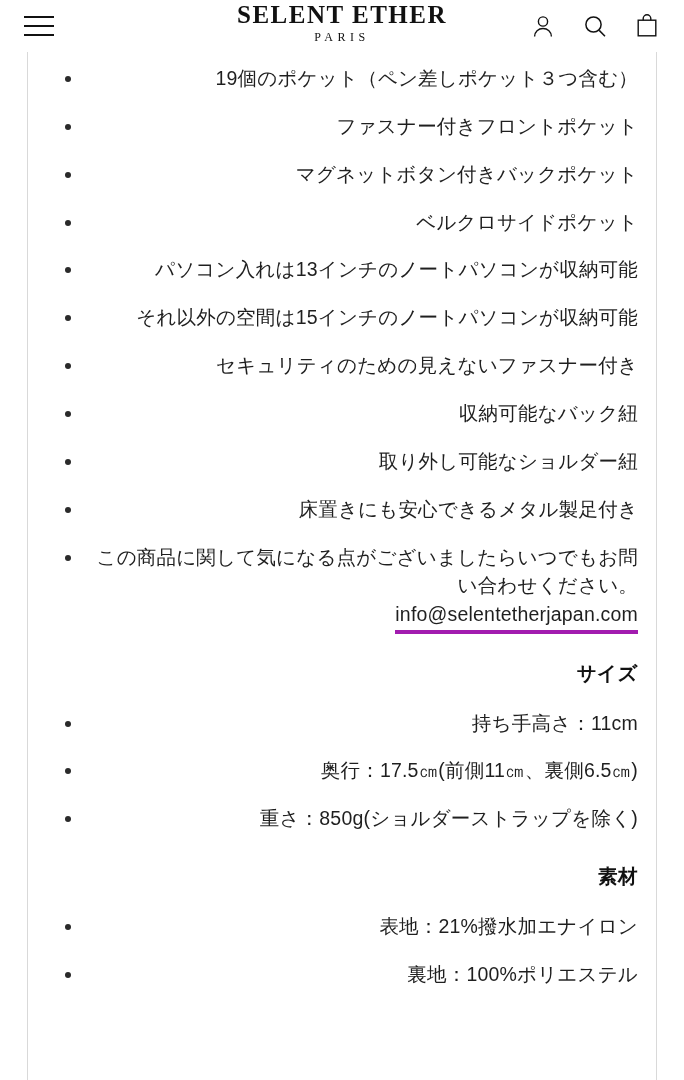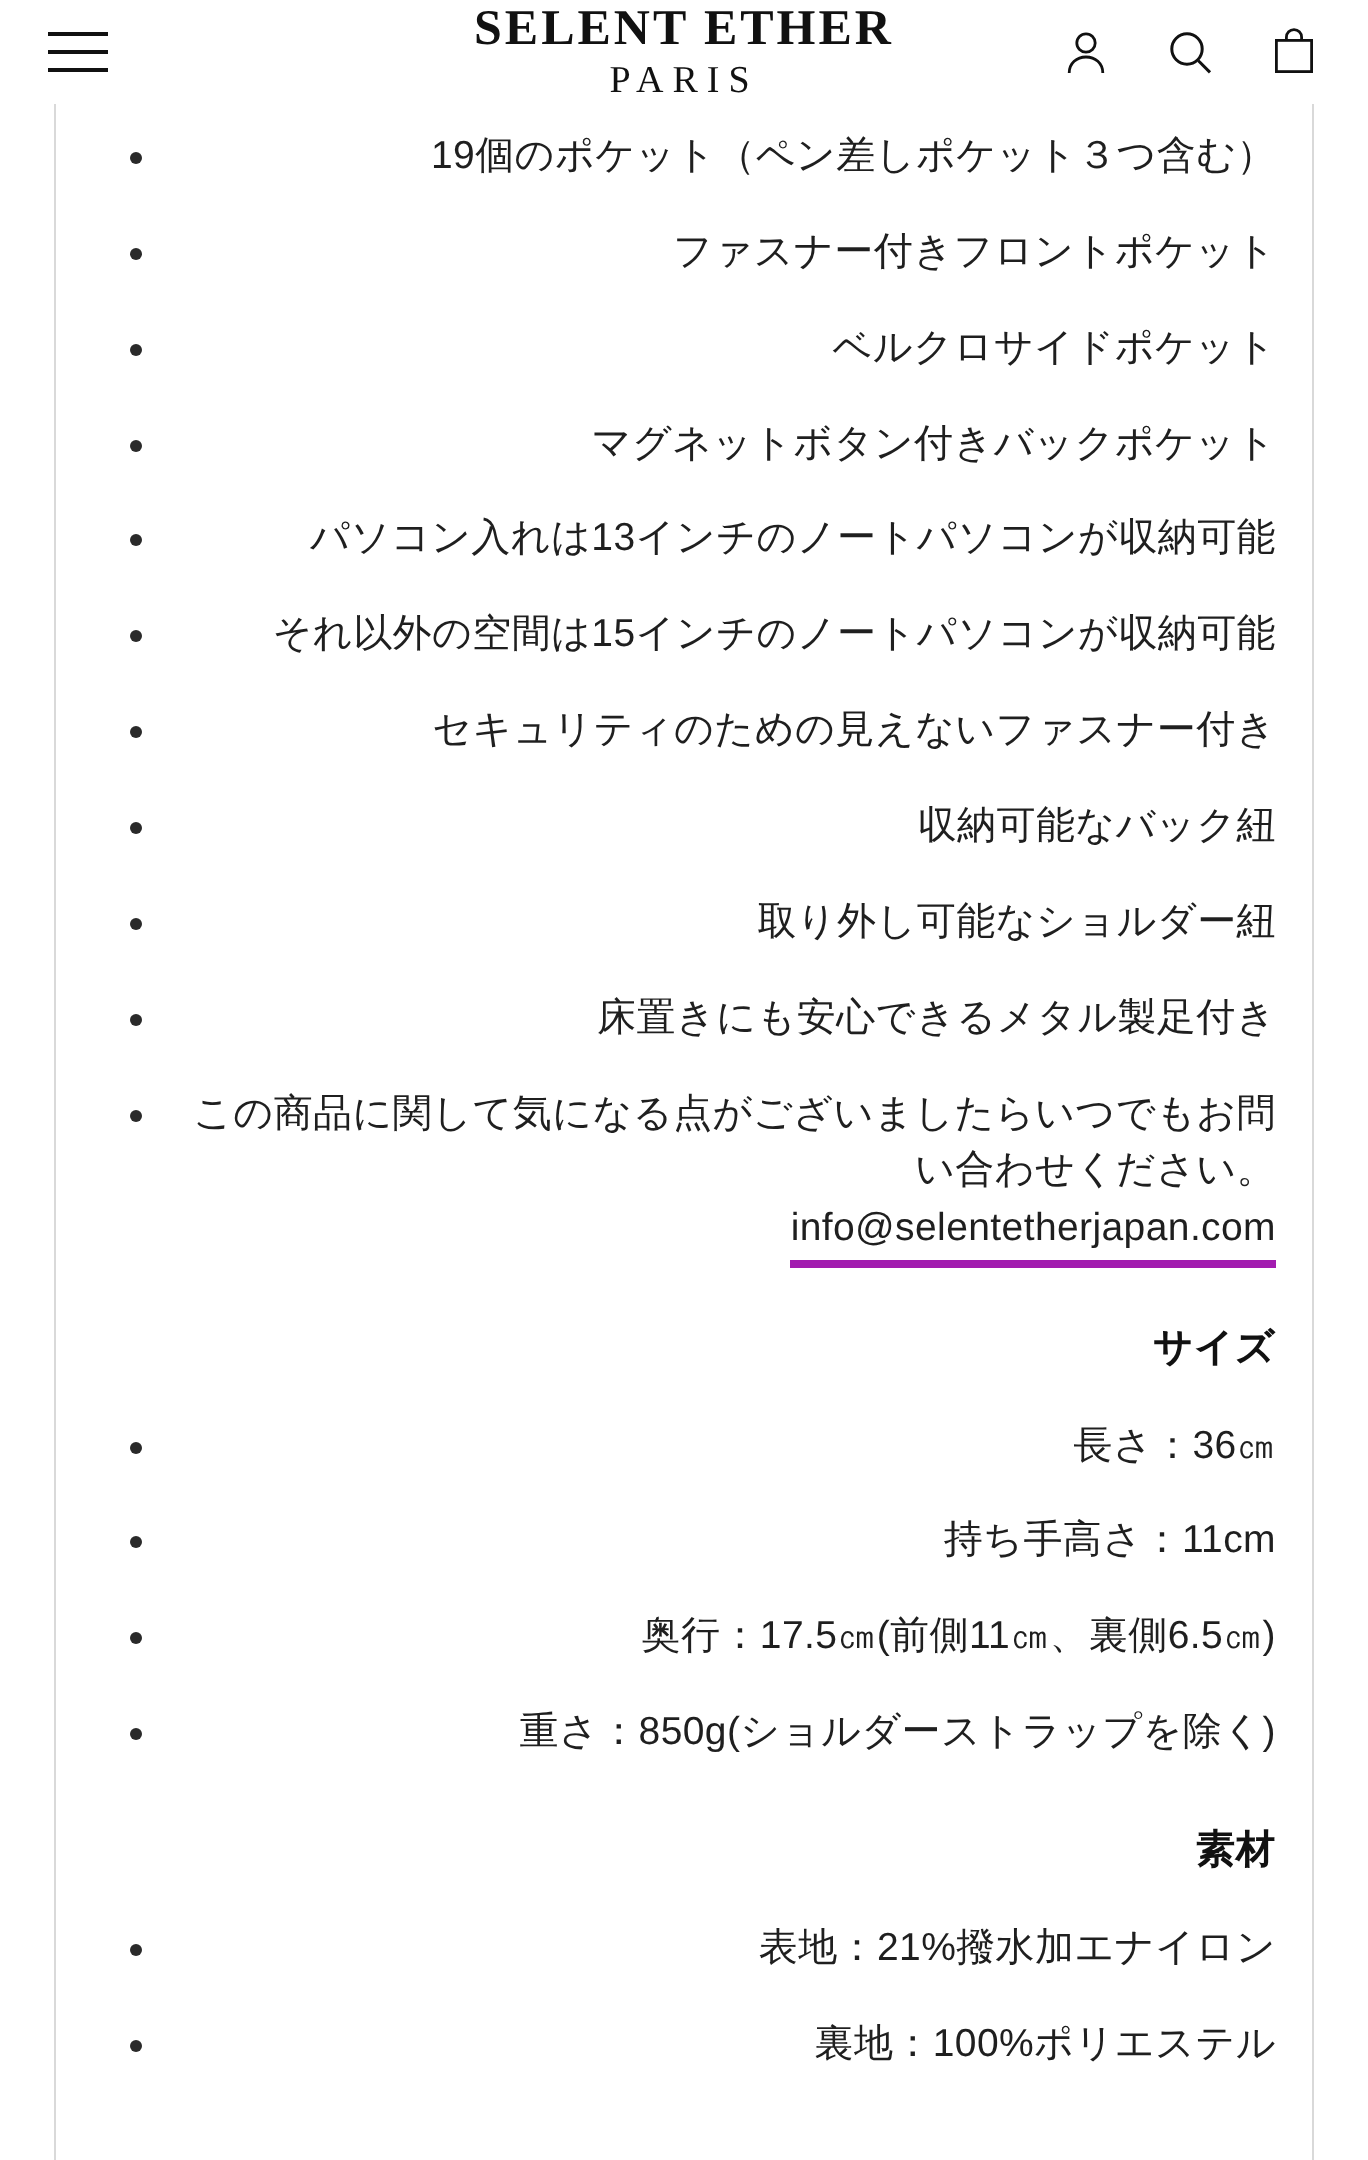--- a/index.html
+++ b/index.html
@@ -59,21 +59,21 @@
   .brand-name {
     font-family: "Liberation Serif", serif;
     font-weight: bold;
     font-size: 25px;
     letter-spacing: 1.5px;
     color: #111;
     line-height: 1.05;
   }
   .brand-sub {
     font-family: "Liberation Serif", serif;
-    font-size: 19px;
+    font-size: 12px;
     letter-spacing: 4.5px;
     color: #111;
     margin-top: 2px;
   }
   .header-actions {
     margin-left: auto;
     display: flex;
     align-items: center;
     gap: 26px;
     z-index: 2;
@@ -191,37 +191,36 @@
     </div>
   </div>
 
   <div class="content-wrap">
     <div class="card">
       <div class="inner">
 
         <ul class="bullets">
           <li>19個のポケット（ペン差しポケット３つ含む）</li>
           <li>ファスナー付きフロントポケット</li>
+          <li>マグネットボタン付きバックポケット</li>
           <li>ベルクロサイドポケット</li>
-          <li>マグネットボタン付きバックポケット</li>
           <li>パソコン入れは13インチのノートパソコンが収納可能</li>
           <li>それ以外の空間は15インチのノートパソコンが収納可能</li>
           <li>セキュリティのための見えないファスナー付き</li>
           <li>収納可能なバック紐</li>
           <li>取り外し可能なショルダー紐</li>
           <li>床置きにも安心できるメタル製足付き</li>
           <li>
             <span>この商品に関して気になる点がございましたらいつでもお問い合わせください。</span><br>
             <span class="email-line">info@selentetherjapan.com</span>
           </li>
         </ul>
 
         <div class="section-title">サイズ</div>
         <ul class="bullets">
-          <li>長さ：36㎝</li>
           <li>持ち手高さ：11cm</li>
           <li>奥行：17.5㎝(前側11㎝、裏側6.5㎝)</li>
           <li>重さ：850g(ショルダーストラップを除く)</li>
         </ul>
 
         <div class="section-title sec2">素材</div>
         <ul class="bullets">
           <li>表地：21%撥水加エナイロン</li>
           <li>裏地：100%ポリエステル</li>
         </ul>

